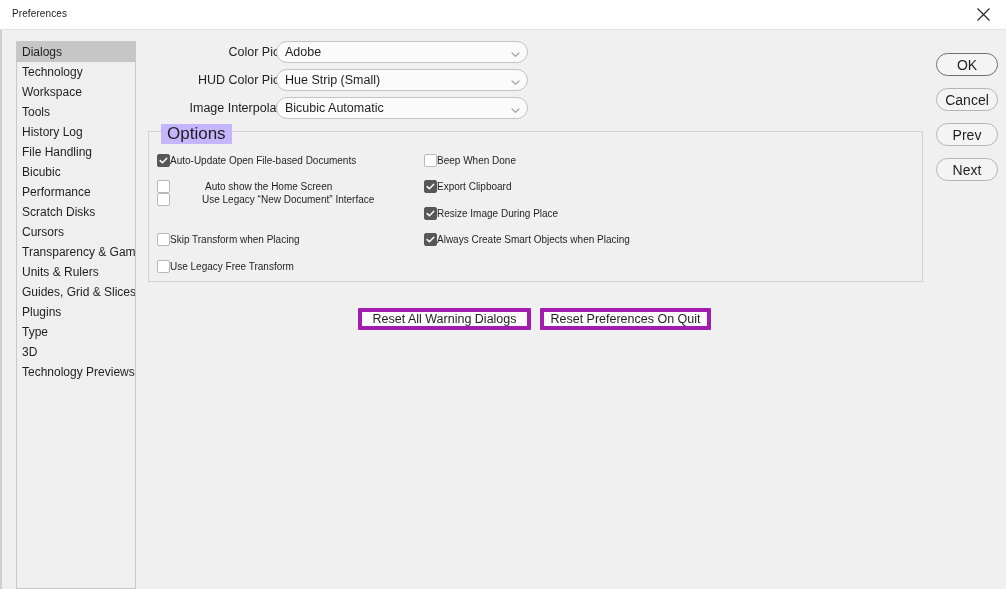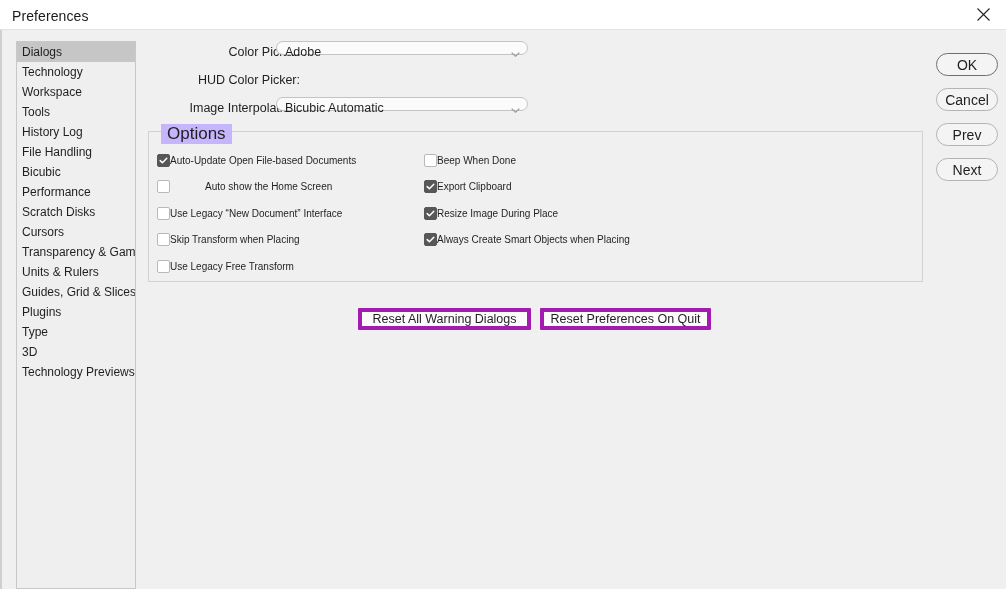--- a/index.html
+++ b/index.html
@@ -23,21 +23,21 @@
     left: 0; top: 0;
     width: 1006px;
     height: 29px;
     background: #ffffff;
     border-bottom: 1px solid #e2e2e2;
   }
   #title-text {
     position: absolute;
     left: 12px;
     top: 8px;
-    font-size: 14px;
+    font-size: 10px;
     color: #1b1b1b;
     letter-spacing: .1px;
   }
   #close-button {
     position: absolute;
     right: 0; top: 0;
     width: 46px; height: 29px;
     display: flex;
     align-items: center;
     justify-content: center;
@@ -103,21 +103,21 @@
     text-align: right;
     line-height: 22px;
     font-size: 12.5px;
     color: #1f1f1f;
     white-space: nowrap;
   }
   .select-box {
     position: absolute;
     left: 128px;
     width: 252px;
-    height: 14px;
+    height: 22px;
     background: #fbfbfb;
     border: 1px solid #c3c3c3;
     box-sizing: border-box;
     border-radius: 11px;
     cursor: pointer;
   }
   .select-value {
     position: absolute;
     left: 8px;
     top: 0;
@@ -276,20 +276,26 @@
           <div class="field-label">Color Picker:</div>
           <div class="select-box">
             <span class="select-value">Adobe</span>
             <span class="select-arrow"><svg width="9" height="9" viewBox="0 0 9 9">
                 <path d="M1 3 L4.5 6.3 L8 3" stroke="#9a9a9a" stroke-width="1.1" fill="none" stroke-linecap="round"></path>
               </svg></span>
           </div>
         </div>
         <div class="field-row" style="top: 39px; width: 790px;">
           <div class="field-label">HUD Color Picker:</div>
+          <div class="select-box">
+            <span class="select-value">Hue Strip (Small)</span>
+            <span class="select-arrow"><svg width="9" height="9" viewBox="0 0 9 9">
+                <path d="M1 3 L4.5 6.3 L8 3" stroke="#9a9a9a" stroke-width="1.1" fill="none" stroke-linecap="round"></path>
+              </svg></span>
+          </div>
         </div>
         <div class="field-row" style="top: 67px; width: 790px;">
           <div class="field-label">Image Interpolation:</div>
           <div class="select-box">
             <span class="select-value">Bicubic Automatic</span>
             <span class="select-arrow"><svg width="9" height="9" viewBox="0 0 9 9">
                 <path d="M1 3 L4.5 6.3 L8 3" stroke="#9a9a9a" stroke-width="1.1" fill="none" stroke-linecap="round"></path>
               </svg></span>
           </div>
         </div>
@@ -303,21 +309,21 @@
             <svg width="9" height="9" viewBox="0 0 9 9">
               <path d="M1.2 4.6 L3.4 6.8 L7.8 2.2" stroke="#ffffff" stroke-width="1.5" fill="none" stroke-linecap="round" stroke-linejoin="round"></path>
             </svg>
           </span>
           <span class="cb-label">Auto-Update Open File-based Documents</span>
         </div>
         <div class="checkbox-row" style="left: 9px; top: 147px; gap: 35px;">
           <span class="cb off"></span>
           <span class="cb-label">Auto show the Home Screen</span>
         </div>
-        <div class="checkbox-row" style="left: 9px; top: 174px;">
+        <div class="checkbox-row" style="left: 9px; top: 160px; gap: 32px;">
           <span class="cb off"></span>
           <span class="cb-label">Use Legacy “New Document” Interface</span>
         </div>
         <div class="checkbox-row" style="left: 9px; top: 200px;">
           <span class="cb off"></span>
           <span class="cb-label">Skip Transform when Placing</span>
         </div>
         <div class="checkbox-row" style="left: 9px; top: 227px;">
           <span class="cb off"></span>
           <span class="cb-label">Use Legacy Free Transform</span>

